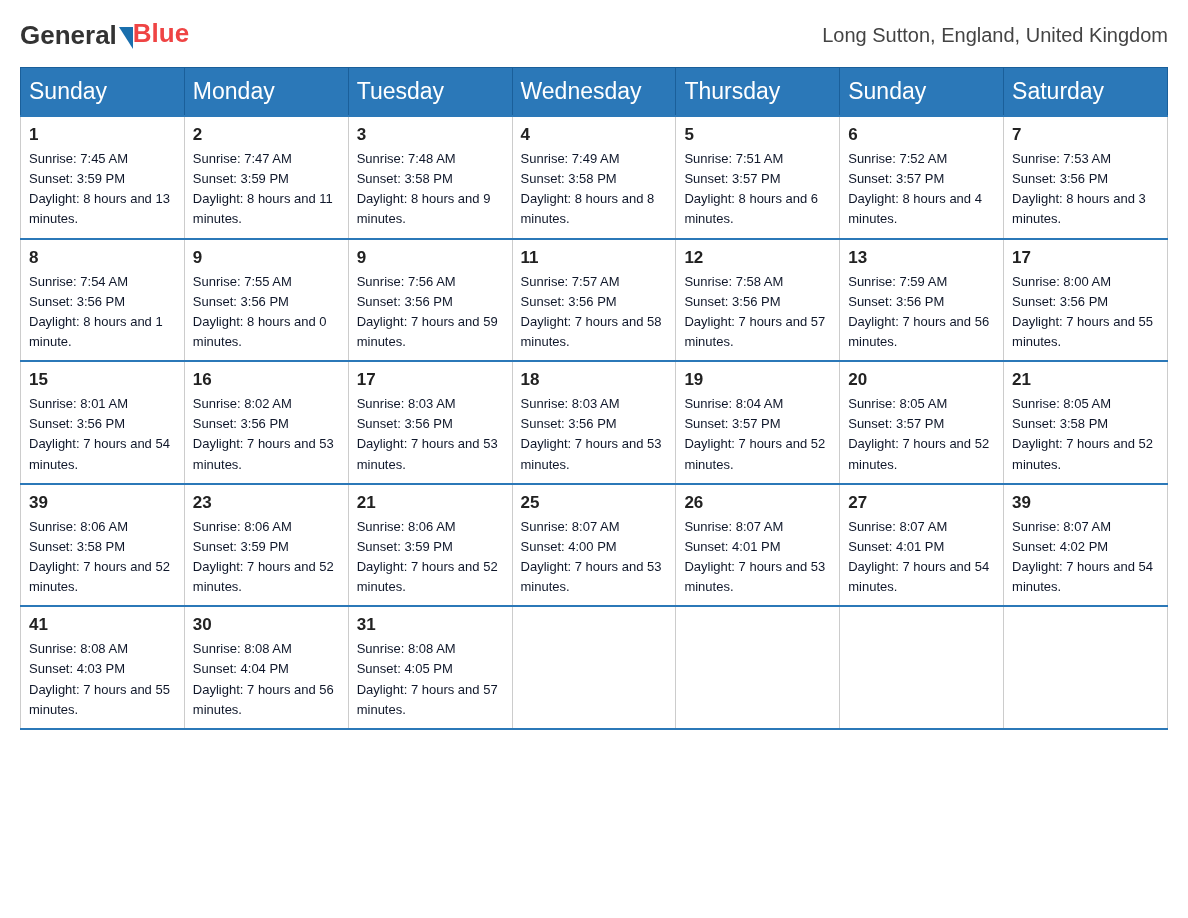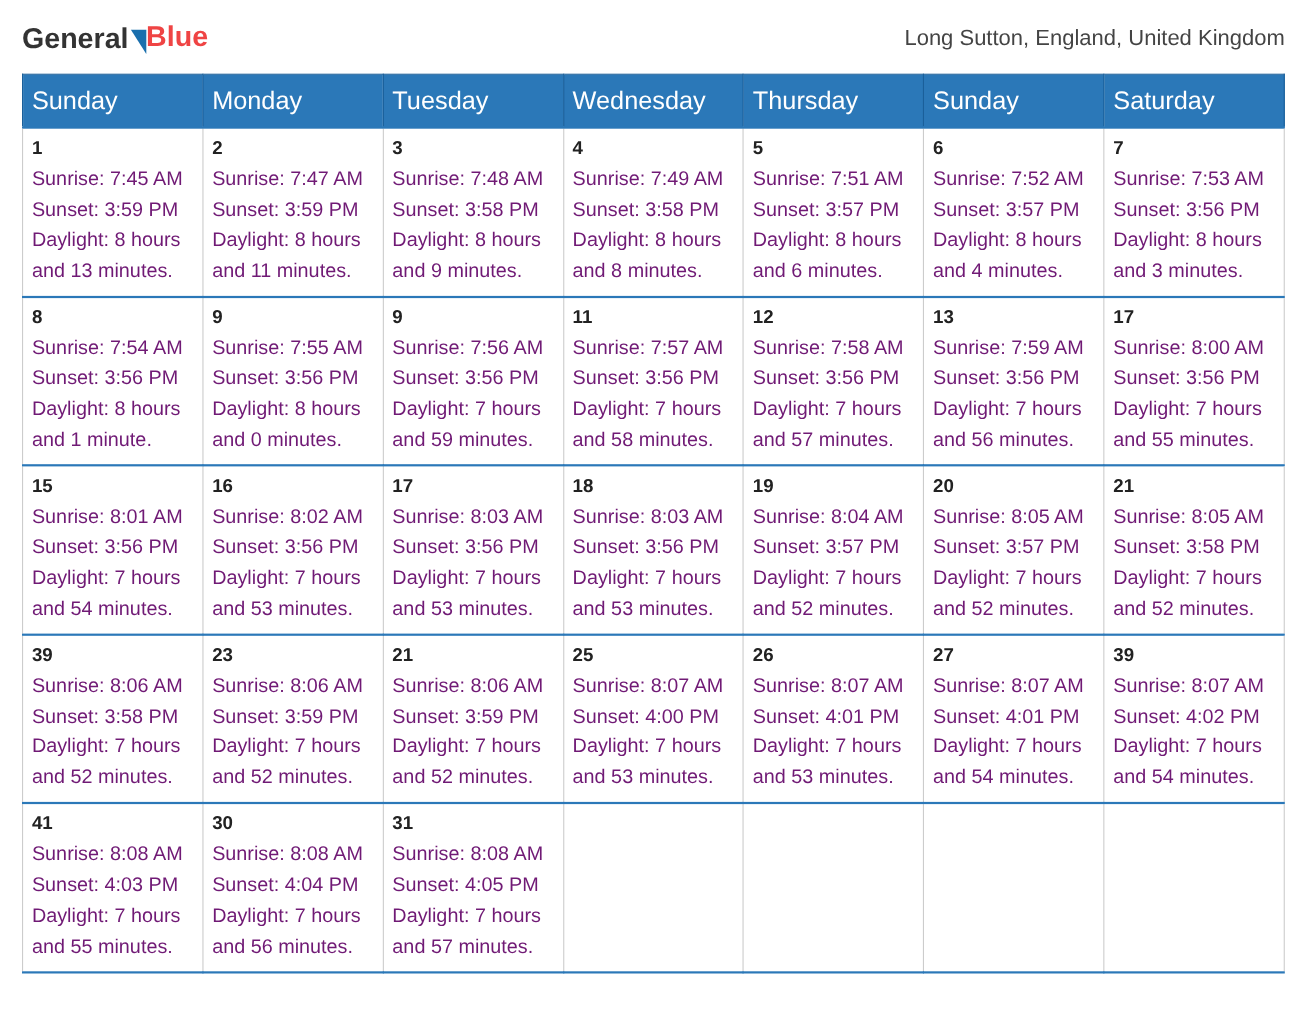--- a/index.html
+++ b/index.html
@@ -86,23 +86,23 @@
       border-bottom: 2px solid #2b78b8;
     }
     .day-number {
       font-size: 17px;
       font-weight: bold;
       color: #222;
       display: block;
       margin-bottom: 4px;
     }
     .day-info {
-      font-size: 18px;
+      font-size: 13px;
       line-height: 1.55;
-      color: #701a75;
+      color: #0f172a;
     }
     .empty-cell {
       background: #fff;
     }
   </style>
 </head>
 <body>
 
 <div class="header">
   <div class="logo">

